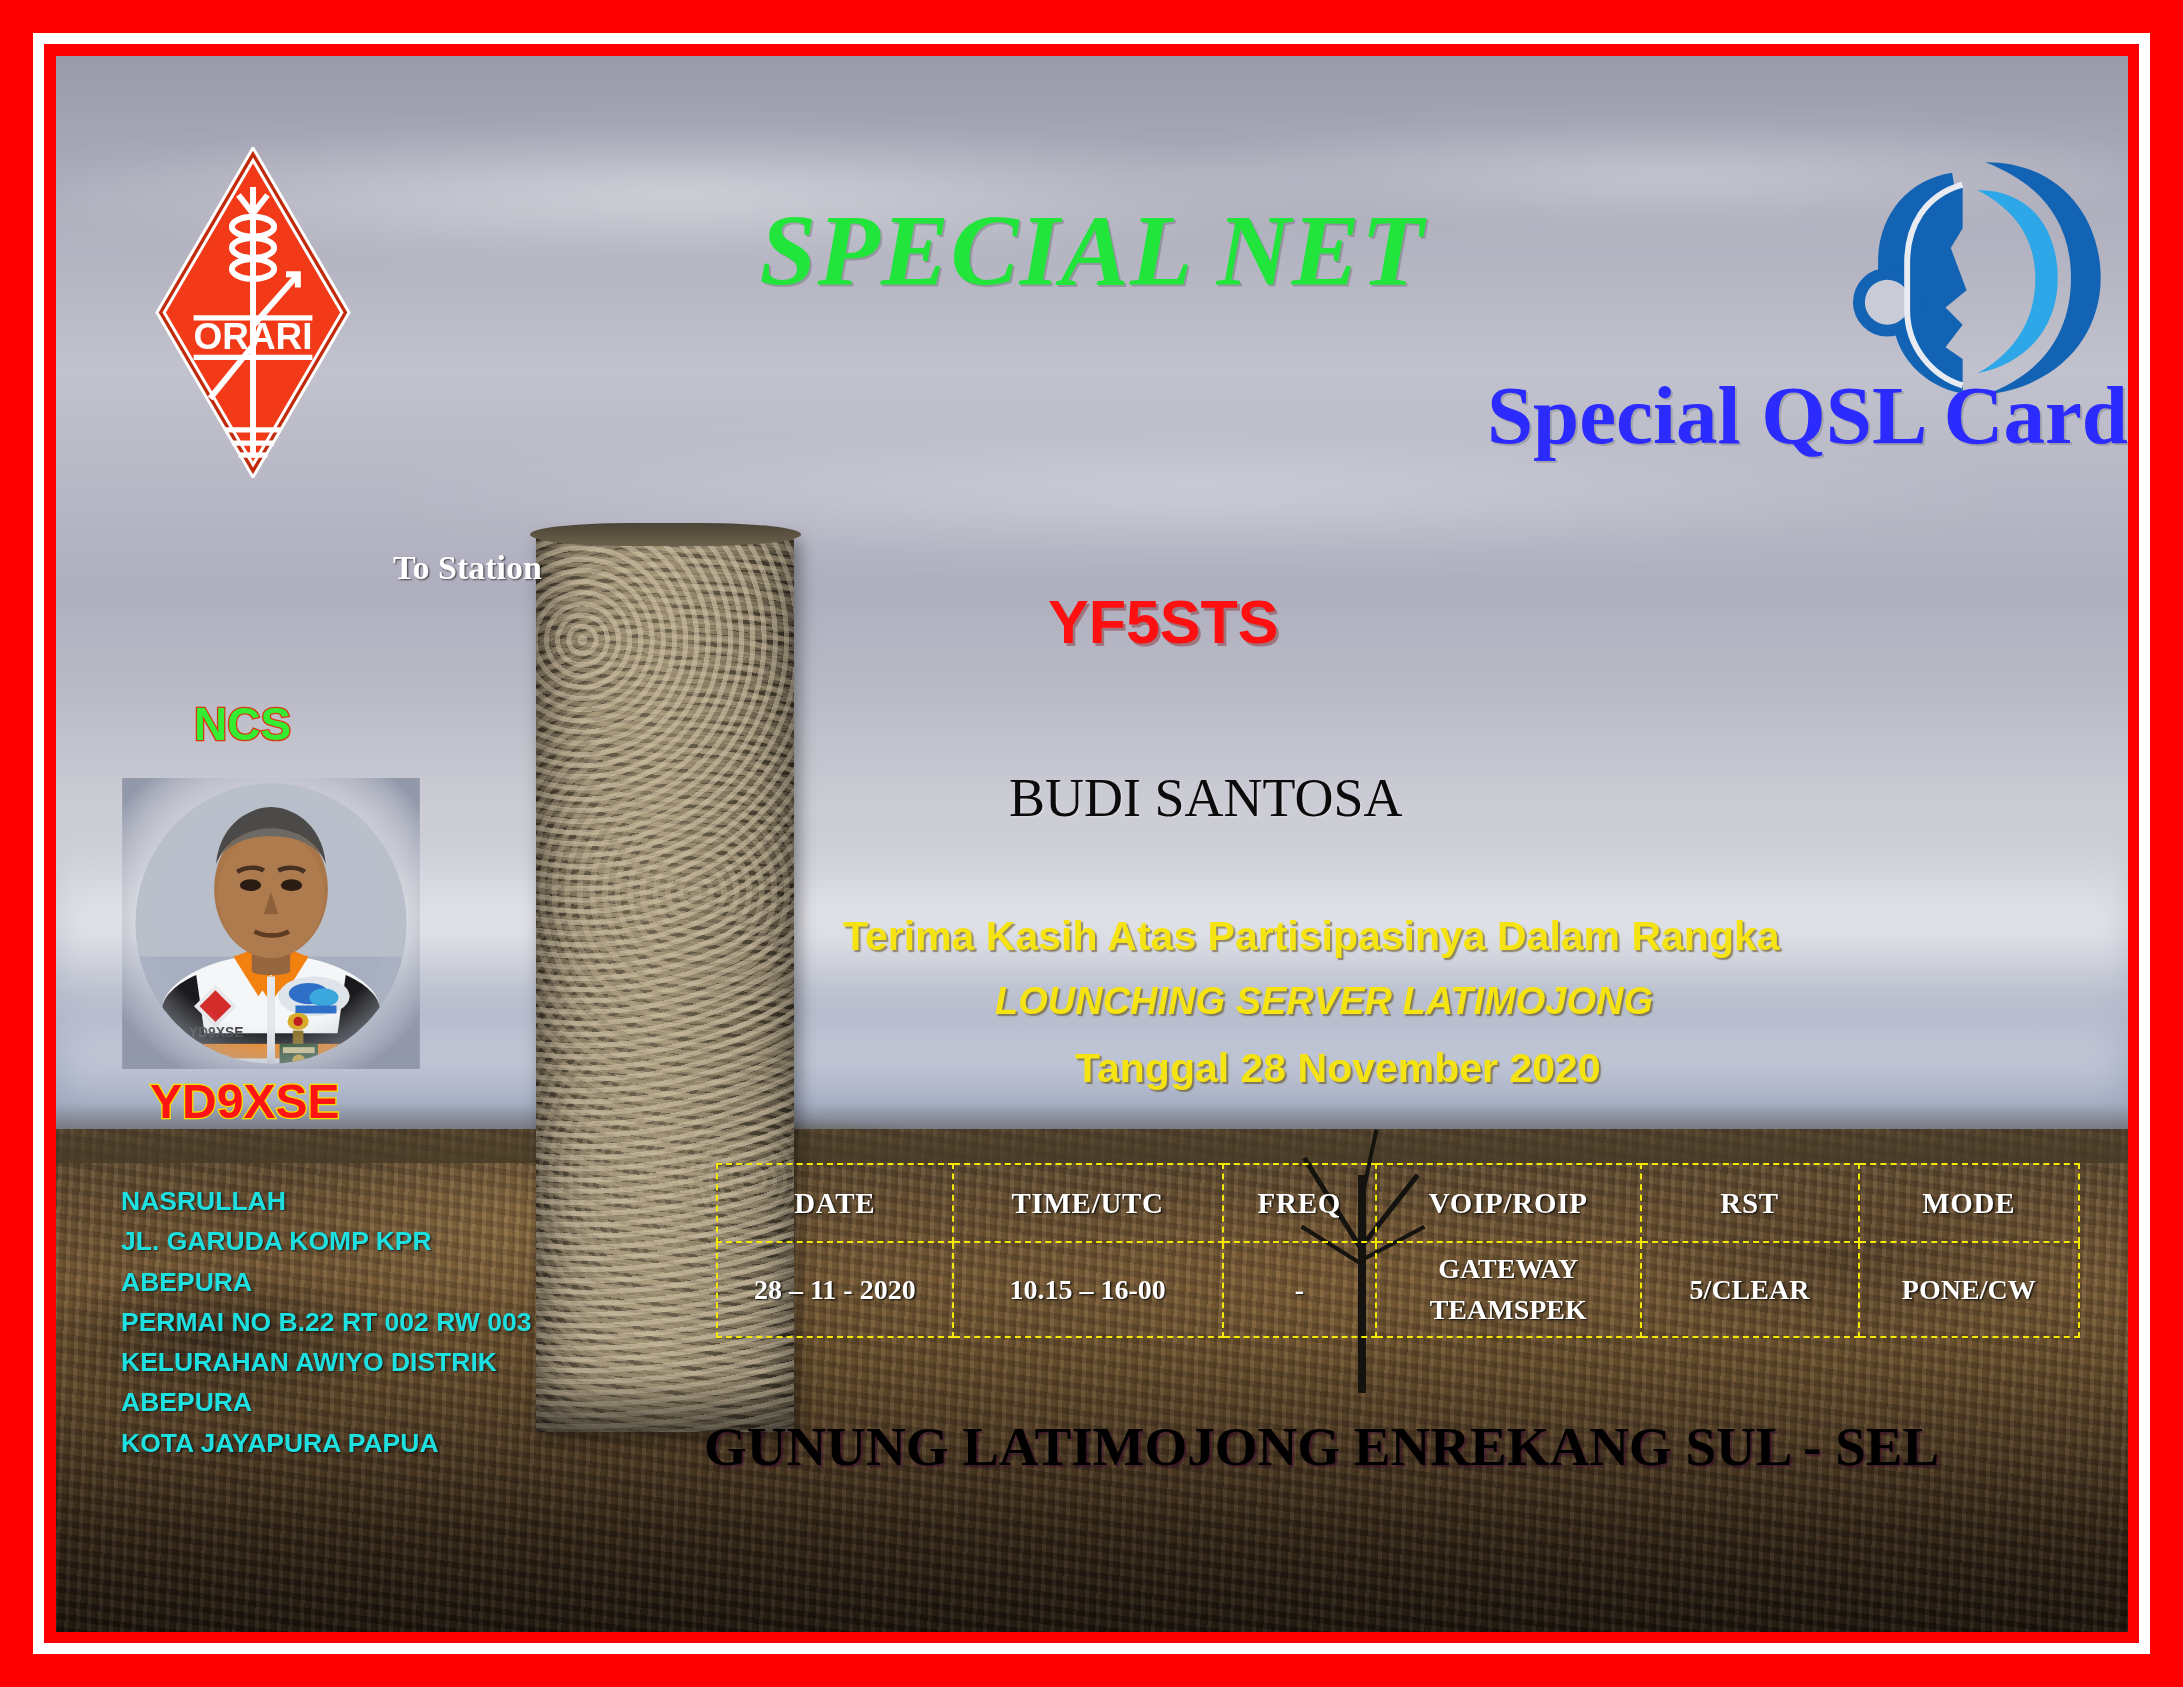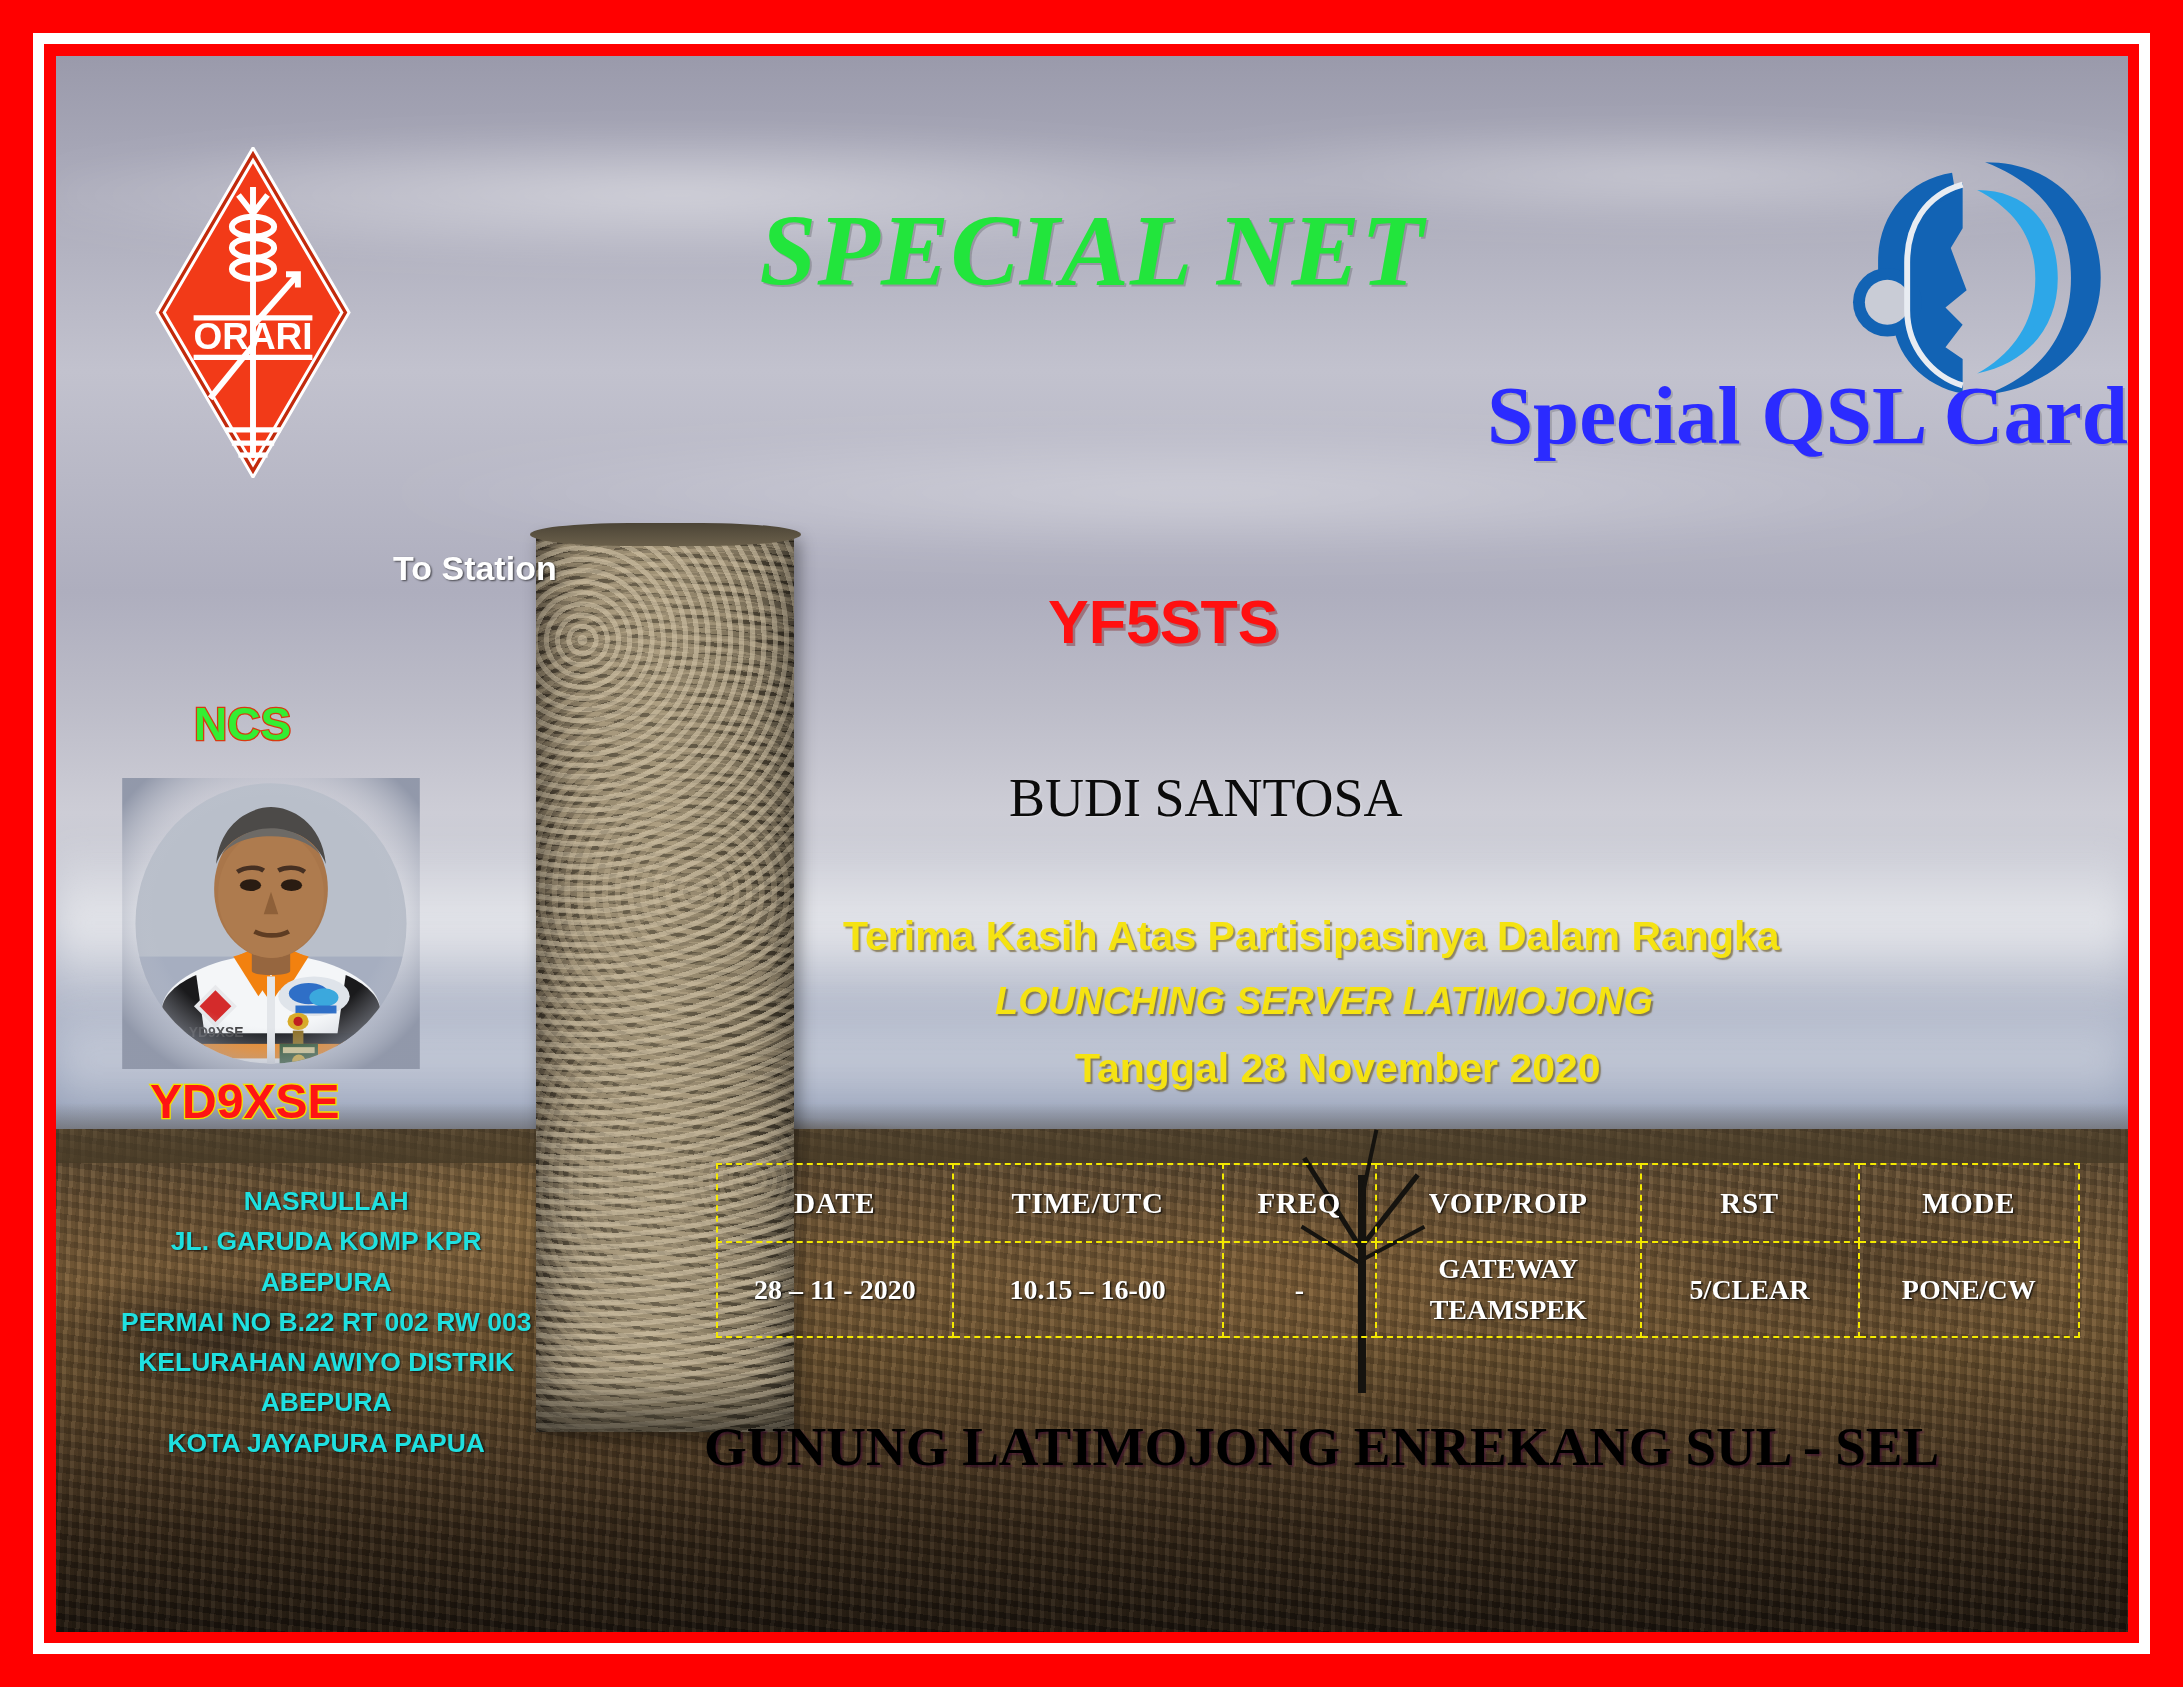--- a/index.html
+++ b/index.html
@@ -72,42 +72,42 @@
   
   #op-photo{position:absolute;left:66px;top:722px;width:298px;height:291px;}
 
   
   .t{position:absolute;white-space:nowrap;line-height:1;}
   #title-special-net{left:0;right:0;top:144px;text-align:center;font-size:102px;font-weight:bold;font-style:italic;
       color:#22e53c;font-family:"Liberation Serif",serif;letter-spacing:1.3px;
       text-shadow:2px 2px 0 rgba(0,0,0,.18);}
   #title-qsl{left:0;right:0;top:318px;text-align:right;font-size:83px;font-weight:bold;color:#2b2bff;
       font-family:"Liberation Serif",serif;text-shadow:2px 2px 0 rgba(0,0,0,.15);}
-  #to-station{left:337px;top:495px;font-size:34px;font-weight:bold;color:#ffffff;font-family:Liberation Sans, sans-serif;
+  #to-station{left:337px;top:495px;font-size:34px;font-weight:bold;color:#ffffff;font-family:Liberation Serif, serif;
       text-shadow:1.3px 1.3px 2px rgba(0,0,0,.6);}
   #callsign{left:992px;top:536px;font-size:61px;font-weight:bold;color:#ff1010;font-family:"Liberation Sans",sans-serif;
       text-shadow:2.6px 2.6px 0 rgba(120,0,0,.35);text-align:center;}
   #opname{left:953px;top:715px;font-size:54px;color:#0b0b0b;font-family:"Liberation Serif",serif;
       text-shadow:1.3px 1.3px 2px rgba(255,255,255,.35);}
 
   #thanks1{left:787px;top:860px;font-size:41px;font-weight:bold;color:#f5e312;font-family:"Liberation Sans",sans-serif;
       text-shadow:2px 2px 1.3px rgba(80,60,0,.55);}
   #thanks2{left:939px;top:926px;font-size:38px;font-weight:bold;font-style:italic;color:#f5e312;
       font-family:"Liberation Sans",sans-serif;text-shadow:2px 2px 1.3px rgba(80,60,0,.55);}
   #thanks3{left:1019px;top:992px;font-size:41px;font-weight:bold;color:#f5e312;font-family:"Liberation Sans",sans-serif;
       text-shadow:2px 2px 1.3px rgba(80,60,0,.55);}
 
   #ncs{left:138px;top:645px;font-size:46px;font-weight:bold;color:#33ee33;font-family:"Liberation Sans",sans-serif;
       -webkit-text-stroke:2.6px #d83a10;paint-order:stroke fill;}
   #yd9xse{left:94px;top:1022px;font-size:48px;font-weight:bold;color:#ff1414;font-family:"Liberation Sans",sans-serif;
       -webkit-text-stroke:2.6px #f0e000;paint-order:stroke fill;}
 
   #address-block{left:65px;top:1125px;font-size:26.5px;font-weight:bold;color:#1fe0e0;
       font-family:"Liberation Sans",sans-serif;line-height:1.52;white-space:normal;
-      text-shadow:1.3px 1.3px 2px rgba(0,0,0,.65);text-align:center;}
+      text-shadow:1.3px 1.3px 2px rgba(0,0,0,.65);}
 
   #mountain-line{left:648px;top:1363px;font-size:55px;font-weight:bold;color:#000000;
       font-family:"Liberation Serif",serif;text-shadow:2px 2px 2px rgba(60,0,50,.5);text-align:right;}
 
   
   #log-table{position:absolute;left:660px;top:1107px;width:1364px;border-collapse:collapse;}
   #log-table td{border:2px dashed #f3e800;color:#ffffff;font-family:"Liberation Serif",serif;
       font-weight:bold;text-align:center;vertical-align:middle;
       text-shadow:1.3px 1.3px 2px rgba(0,0,0,.85);}
   #log-table thead td{height:74px;font-size:29px;letter-spacing:0.7px;}

